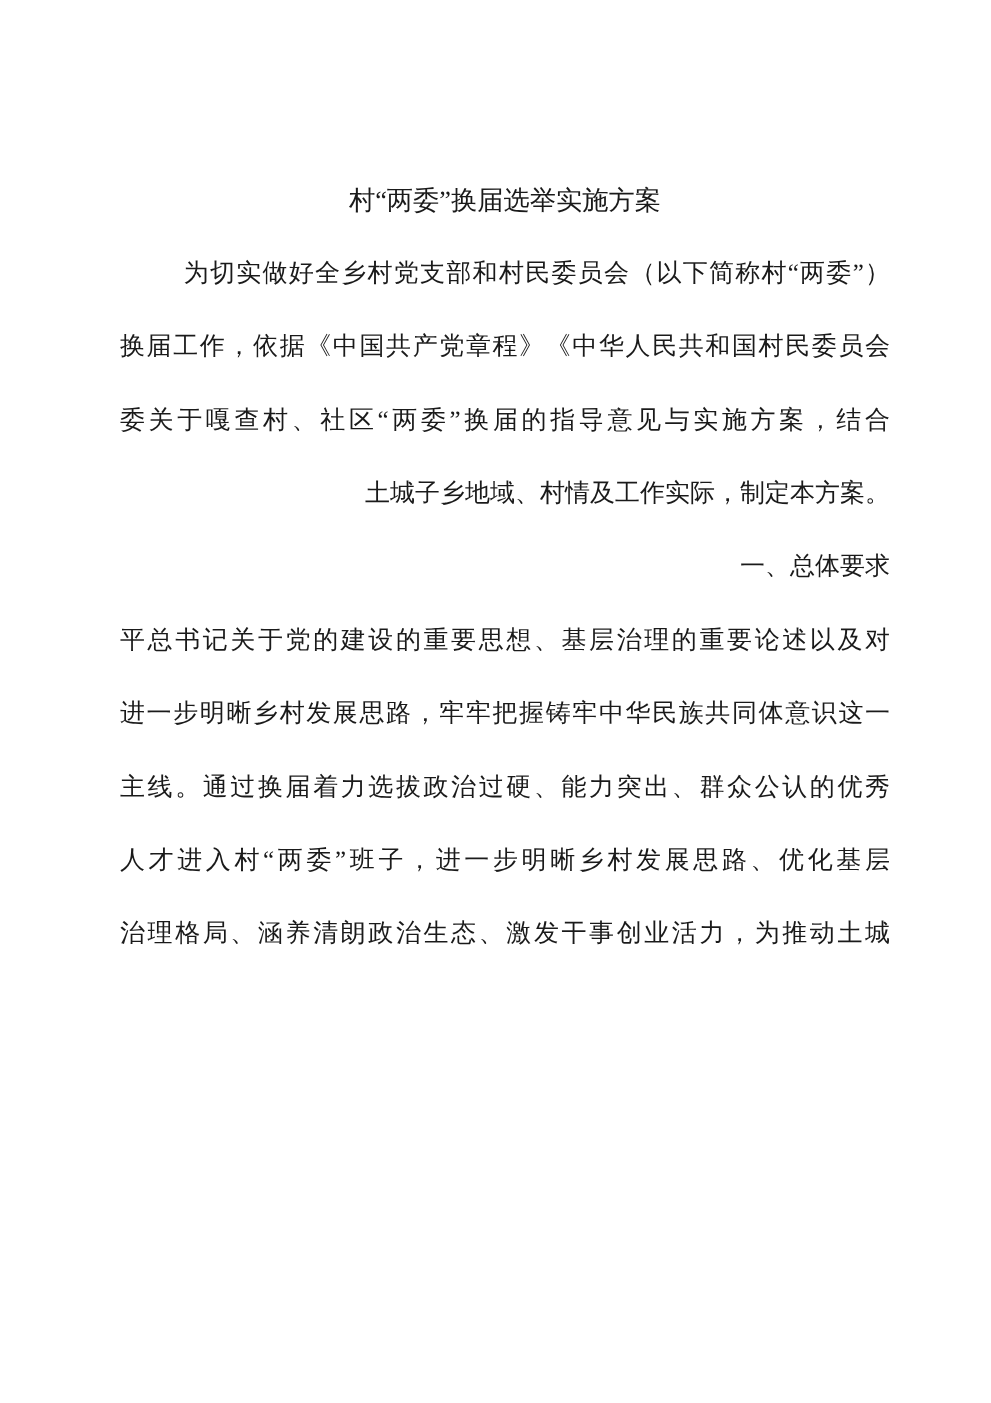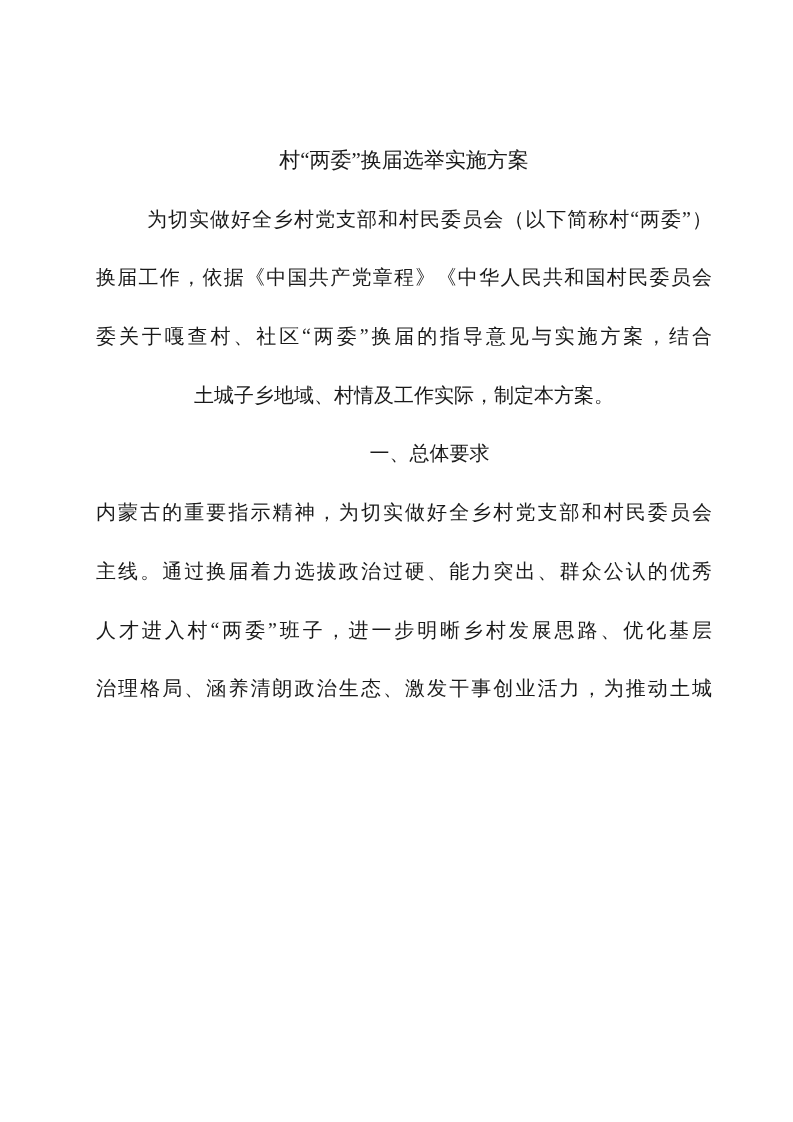--- a/index.html
+++ b/index.html
@@ -20,21 +20,21 @@
     position: absolute;
     left: 96px;
     top: 131px;
     width: 616px;
   }
   .line {
     font-size: 20px;
     line-height: 58.7px;
     height: 58.7px;
     font-weight: 400;
-    text-align: center;
+    text-align: right;
   }
   .line.title {
     font-size: 21px;
     text-align: center;
   }
   .line.indent {
     text-indent: 51px;
   }
   .line.just {
     text-align: justify;
@@ -50,19 +50,20 @@
 
     <div class="line title">村“两委”换届选举实施方案</div>
 
     <div class="line indent just">为切实做好全乡村党支部和村民委员会（以下简称村“两委”）</div>
     <div class="line just">换届工作，依据《中国共产党章程》《中华人民共和国村民委员会</div>
     <div class="line just">委关于嘎查村、社区“两委”换届的指导意见与实施方案，结合</div>
     <div class="line">土城子乡地域、村情及工作实际，制定本方案。</div>
 
     <div class="line indent">一、总体要求</div>
 
-    <div class="line just">内蒙古的重要指示精神，为切实做好全乡村党支部和村民委员会</div>
+    <div class="line just">平总书记关于党的建设的重要思想、基层治理的重要论述以及对</div>
+    <div class="line just">进一步明晰乡村发展思路，牢牢把握铸牢中华民族共同体意识这一</div>
     <div class="line just">主线。通过换届着力选拔政治过硬、能力突出、群众公认的优秀</div>
     <div class="line just">人才进入村“两委”班子，进一步明晰乡村发展思路、优化基层</div>
     <div class="line just">治理格局、涵养清朗政治生态、激发干事创业活力，为推动土城</div>
 
   </div>
 </div>
 
 </body></html>

